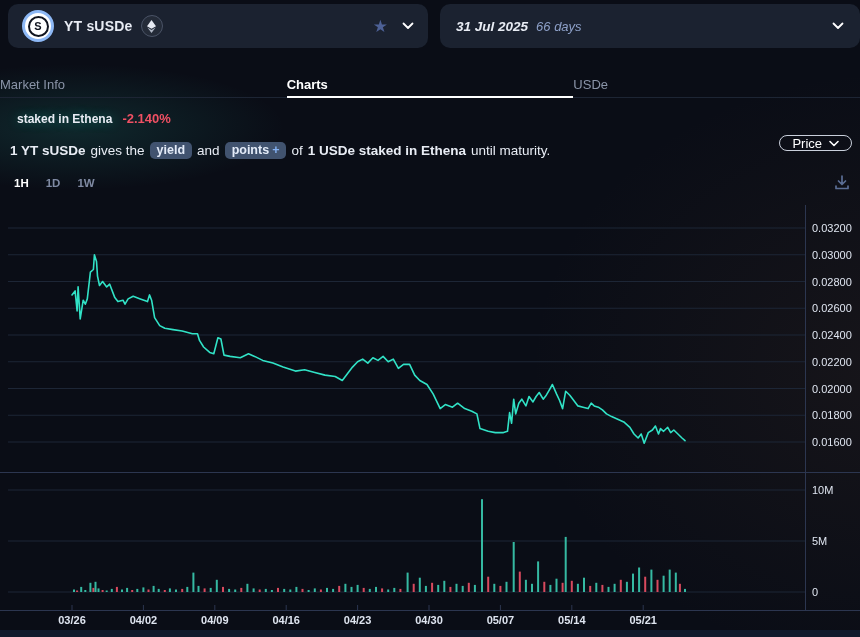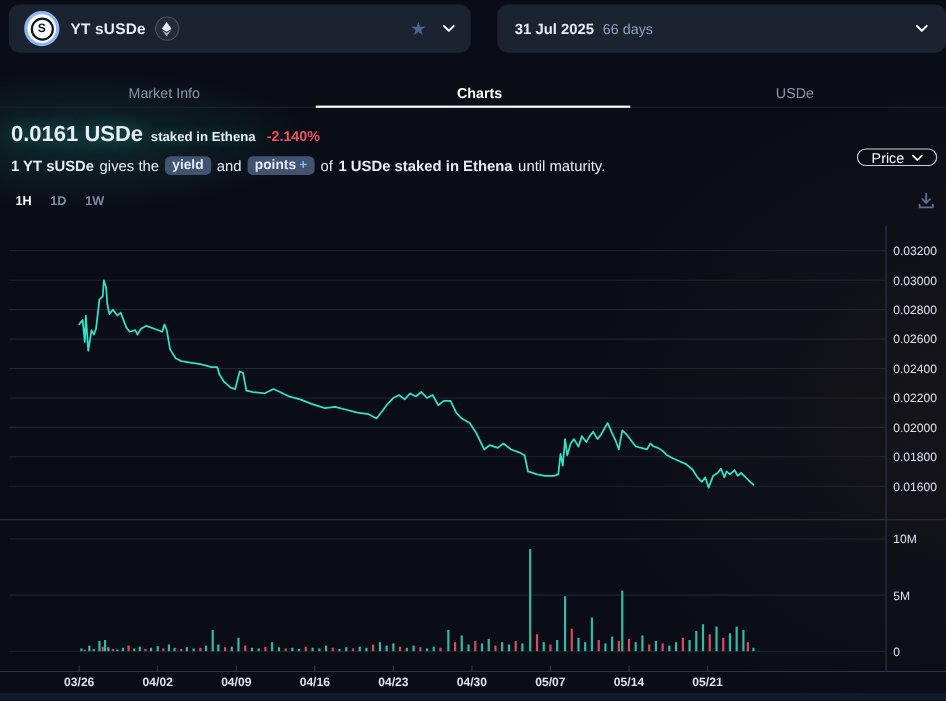--- a/index.html
+++ b/index.html
@@ -5,33 +5,33 @@
   html,body{margin:0;padding:0;background:#05070d;}
   body{width:860px;height:637px;overflow:hidden;font-family:"Liberation Sans",sans-serif;color:#e8ecf4;position:relative;}
   .app{position:absolute;inset:0;
     background:
       radial-gradient(300px 90px at 75px 127px, rgba(52,224,198,0.13), transparent 70%),
       radial-gradient(560px 460px at 104% 58%, rgba(115,78,52,0.12), transparent 65%),
       #0a0d16;}
   
   .pill{position:absolute;top:4px;height:44px;background:#1b2230;border-radius:10px;display:flex;align-items:center;box-sizing:border-box;cursor:pointer;}
   .token-pill{left:8px;width:420px;padding:0 14px;}
-  .date-pill{left:452px;right:0;padding:0 16px;}
+  .date-pill{left:440px;right:0;padding:0 16px;font-style:italic;}
   .s-badge{width:26px;height:26px;border-radius:50%;background:#ffffff;border:3px solid #8db8f5;display:flex;align-items:center;justify-content:center;flex:0 0 auto;}
   .s-inner{width:17px;height:17px;border-radius:50%;border:2px solid #10141f;display:flex;align-items:center;justify-content:center;font-weight:bold;font-size:11px;color:#10141f;line-height:1;}
   .token-name{font-size:14px;font-weight:700;margin-left:10px;letter-spacing:.2px;}
   .eth-badge{width:20px;height:20px;border-radius:50%;background:#242b38;border:1px solid #4a5366;display:flex;align-items:center;justify-content:center;margin-left:8px;flex:0 0 auto;}
   .star{margin-left:auto;font-size:17px;color:#4d6196;cursor:pointer;line-height:1;}
   .chev{margin-left:14px;flex:0 0 auto;}
   .date-main{font-size:13.5px;font-weight:700;}
   .date-days{font-size:13px;color:#8da0c8;margin-left:8px;}
   .date-pill .chev{margin-left:auto;}
   
   .tabs{position:absolute;top:70px;left:0;right:0;height:27px;border-bottom:1px solid #1d2534;display:flex;}
-  .tab{flex:1;text-align:center;font-size:13px;color:#8a94a8;padding-top:7px;position:relative;cursor:pointer;padding-left:12px;}
+  .tab{flex:1;text-align:left;font-size:13px;color:#8a94a8;padding-top:7px;position:relative;cursor:pointer;}
   .tab.active{color:#ffffff;font-weight:700;}
   .tab.active::after{content:"";position:absolute;left:0;right:0;bottom:-1px;height:2px;background:#ffffff;}
   
   .price-row{position:absolute;top:111px;left:10px;display:flex;align-items:baseline;}
   .price-big{font-size:20px;font-weight:700;text-shadow:0 0 16px rgba(52,224,198,.45);}
   .price-unit{font-size:12px;font-weight:700;margin-left:7px;text-shadow:0 0 12px rgba(52,224,198,.4);}
   .price-change{font-size:13px;font-weight:600;margin-left:10px;}
   
   .desc{position:absolute;top:142px;left:10px;font-size:13.5px;color:#e8ecf4;display:flex;align-items:center;gap:5px;white-space:nowrap;}
   .desc b{font-weight:700;}
@@ -236,21 +236,20 @@
       </svg>
   </div>
 
   <div class="tabs">
     <div class="tab">Market Info</div>
     <div class="tab active">Charts</div>
     <div class="tab">USDe</div>
   </div>
 
   <div class="price-row">
-    <span class="price-big">0.0161 USDe</span>
     <span class="price-unit">staked in Ethena</span>
     <span class="price-change" id="price-change" style="color: rgb(239, 80, 99);">-2.140%</span>
   </div>
 
   <div class="desc">
     <b>1 YT sUSDe</b>
     <span>gives the</span>
     <span class="badge">yield</span>
     <span>and</span>
     <span class="badge"><span>points</span><span class="plus">+</span></span>

